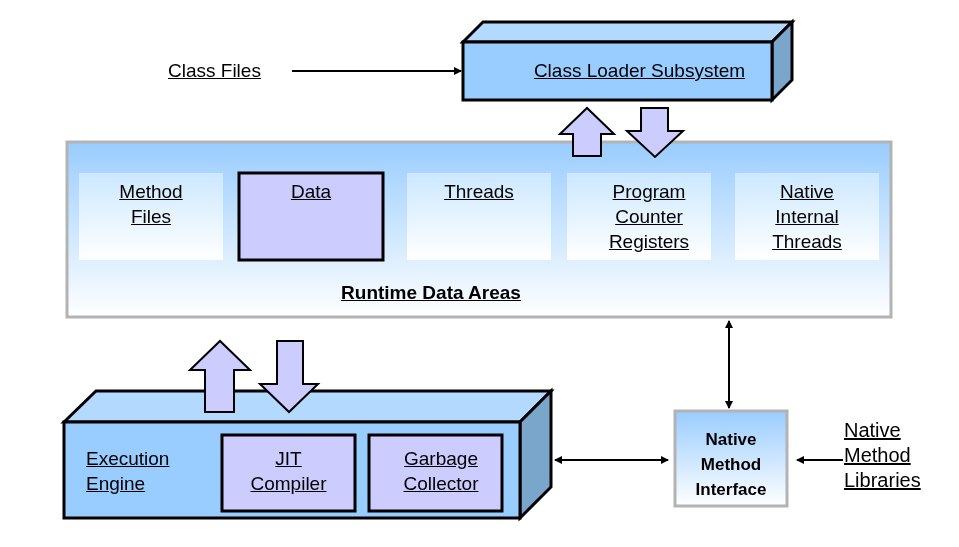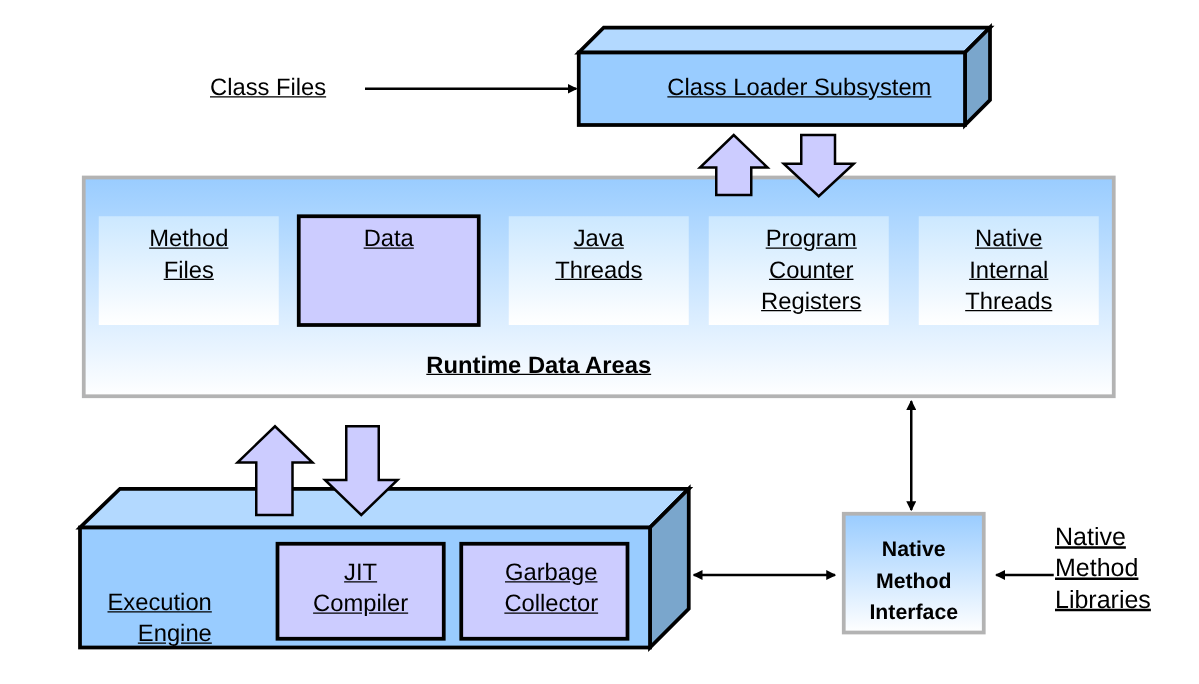--- a/index.html
+++ b/index.html
@@ -77,36 +77,35 @@
 <div class="lbl t20" style="left:463px; top:58px; width:353px;">Class Loader Subsystem</div>
 
 <div class="lbl t20" style="left:79px; top:179px; width:144px;">
   <div>Method</div>
   <div>Files</div>
 </div>
 <div class="lbl t20" style="left:239px; top:179px; width:144px;">
   <div>Data</div>
 </div>
 <div class="lbl t20" style="left:407px; top:179px; width:144px;">
-  <div>Java</div>
   <div>Threads</div>
 </div>
 <div class="lbl t20" style="left:567px; top:179px; width:164px;">
   <div>Program</div>
   <div>Counter</div>
   <div>Registers</div>
 </div>
 <div class="lbl t20" style="left:735px; top:179px; width:144px;">
   <div>Native</div>
   <div>Internal</div>
   <div>Threads</div>
 </div>
 <div class="lbl t20 bold" style="left:67px; top:280px; width:728px;">Runtime Data Areas</div>
 
-<div class="lbl t20" style="left:86px; top:470px; text-align:right;">
+<div class="lbl t20" style="left:86px; top:446px; text-align:left;">
   <div>Execution</div>
   <div>Engine</div>
 </div>
 <div class="lbl t20" style="left:222px; top:446px; width:133px;">
   <div>JIT</div>
   <div>Compiler</div>
 </div>
 <div class="lbl t20" style="left:369px; top:446px; width:144px;">
   <div>Garbage</div>
   <div>Collector</div>

